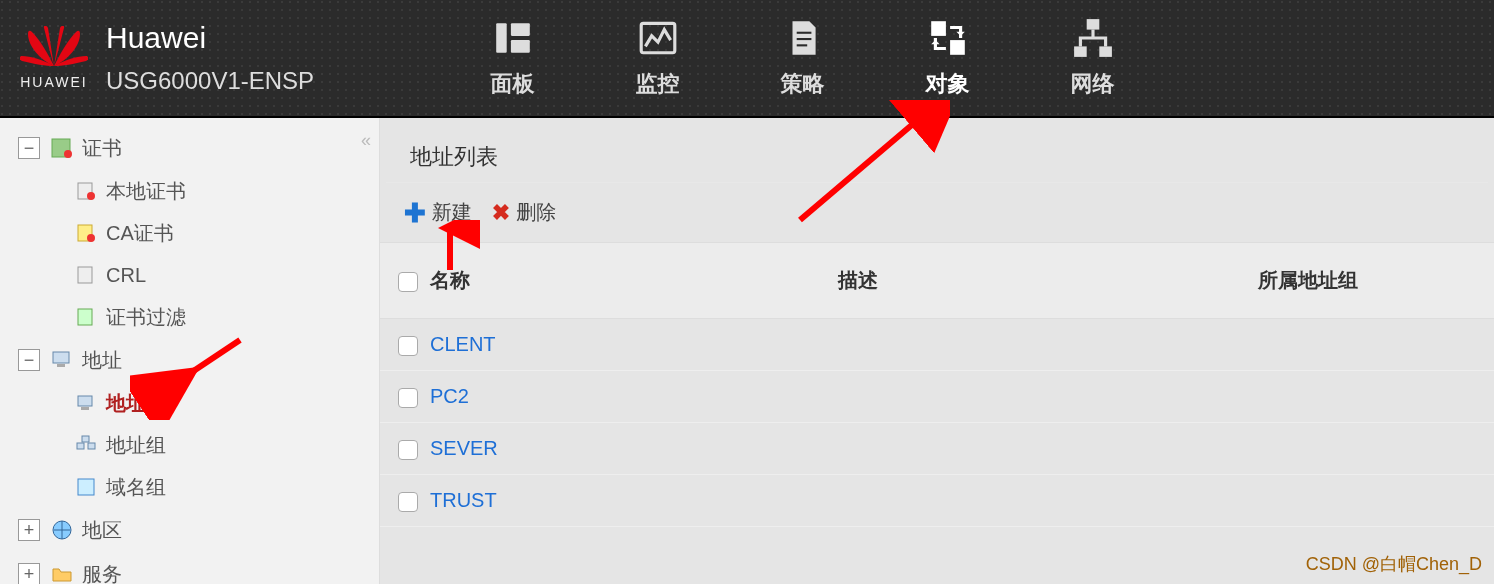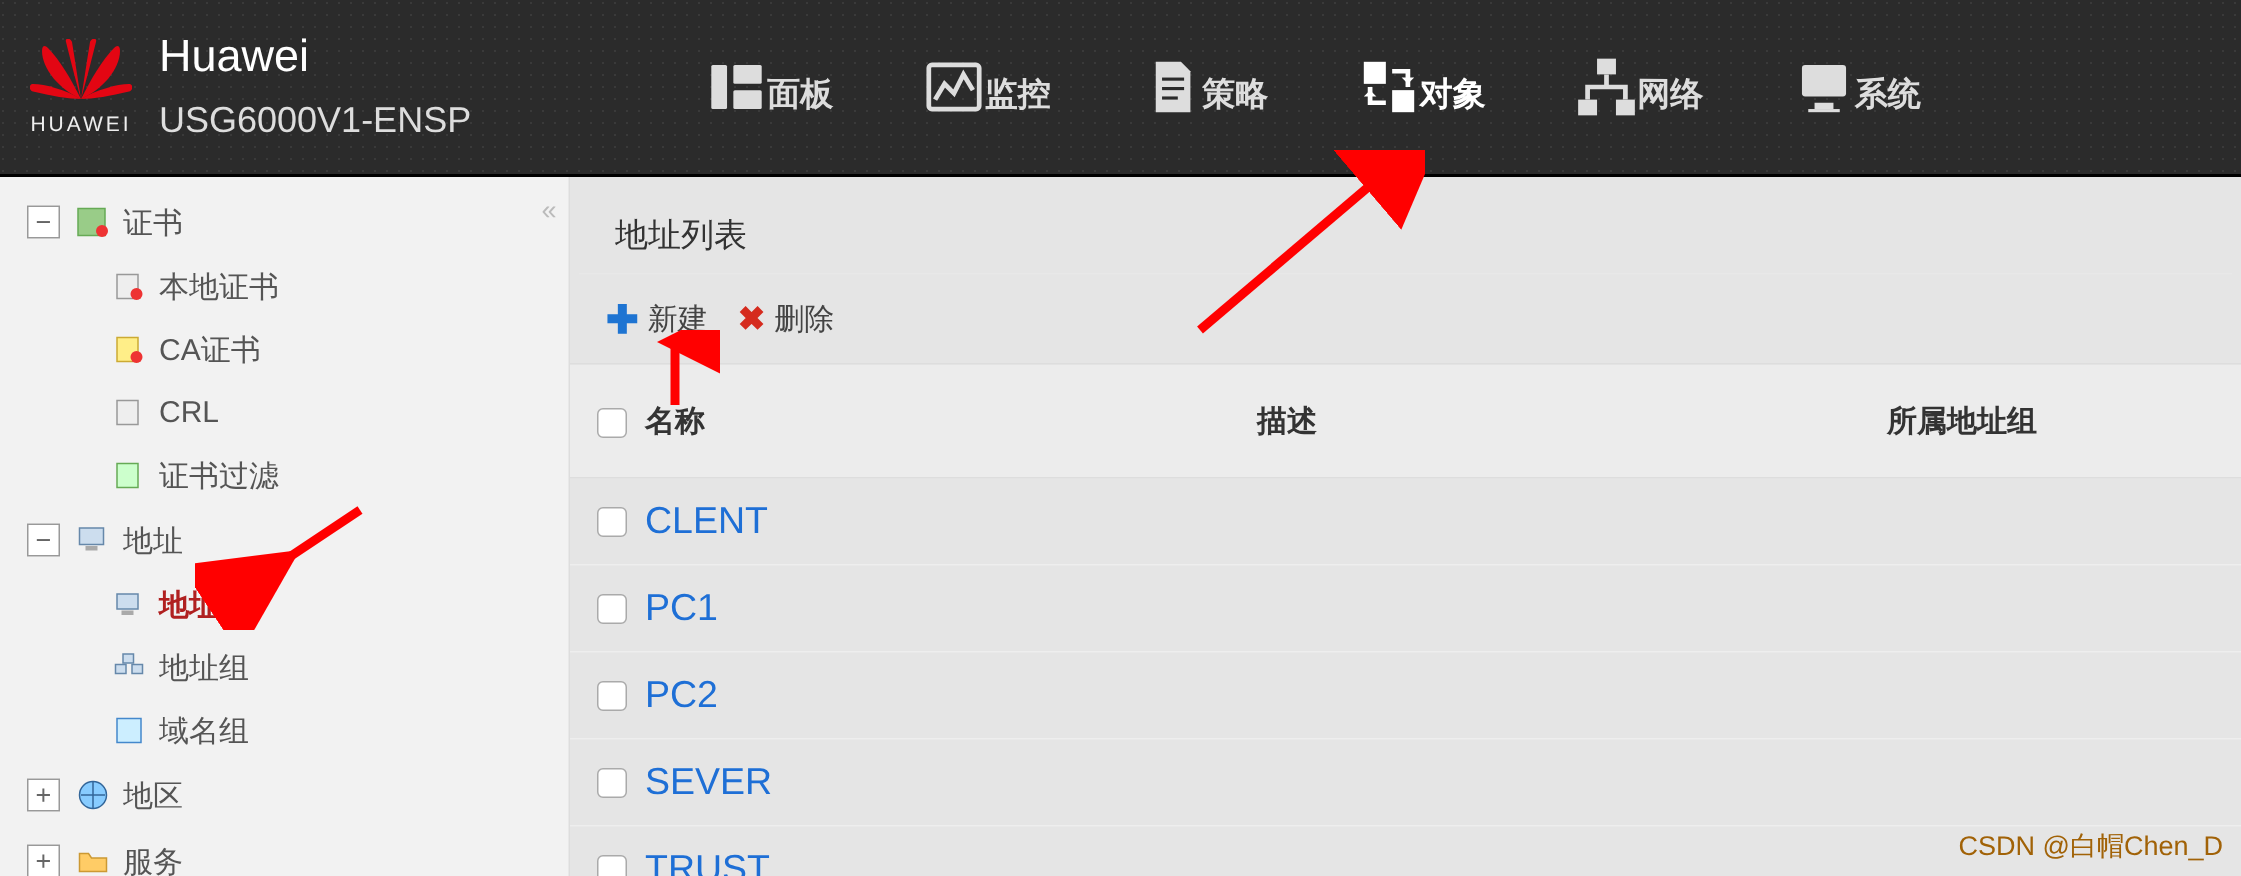--- a/index.html
+++ b/index.html
@@ -18,21 +18,21 @@
   }
   .brand { display: flex; align-items: center; padding-left: 20px; width: 440px; }
   .logo-block { text-align: center; margin-right: 18px; }
   .logo-block svg { display: block; margin: 0 auto; }
   .logo-text { font-size: 14px; letter-spacing: 2px; color: #eee; margin-top: 4px; }
   .brand-text { }
   .brand-title { font-size: 30px; color: #fff; }
   .brand-sub { font-size: 24px; color: #ddd; margin-top: 12px; }
 
   .nav { display: flex; gap: 0; height: 100%; }
-  .nav-item { width: 145px; display: flex; flex-direction: row; align-items: center; justify-content: center; cursor: pointer; color: #ddd; }
+  .nav-item { width: 145px; display: flex; flex-direction: column; align-items: center; justify-content: center; cursor: pointer; color: #ddd; }
   .nav-item.active { color: #fff; }
   .nav-item svg { width: 42px; height: 42px; fill: #ddd; }
   .nav-item.active svg { fill: #fff; }
   .nav-label { font-size: 22px; margin-top: 10px; font-weight: bold; }
 
   
   .body { display: flex; height: calc(100% - 118px); }
   .sidebar { width: 380px; background: #f2f2f2; border-right: 1px solid #ddd; padding-top: 8px; position: relative; }
   .collapse { position: absolute; right: 8px; top: 12px; color: #bbb; font-size: 18px; cursor: pointer; }
   .tree { list-style: none; padding-left: 18px; }
@@ -49,21 +49,21 @@
   
   .main { flex: 1; background: #e5e5e5; display:flex; flex-direction:column; }
   .panel-title { font-size: 22px; padding: 18px 24px 10px; color: #333; border-bottom: 1px solid #e8e8e8; margin: 6px 6px 0; }
   .toolbar { padding: 16px 24px; display: flex; gap: 20px; align-items:center; }
   .tbtn { display: flex; align-items: center; gap: 6px; font-size: 20px; color: #444; cursor: pointer; }
   .tbtn .plus { color:#1e74d2; font-size:26px; font-weight:bold; line-height:1; }
   .tbtn .cross { color:#d52b1e; font-size:22px; font-weight:bold; line-height:1; }
 
   .table { width: 100%; border-collapse: collapse; }
   .table th { text-align: left; font-size: 20px; font-weight: bold; padding: 24px 18px; background: #ececec; border-top: 1px solid #ddd; border-bottom: 1px solid #ddd; color:#333; }
-  .table td { font-size: 25px; padding: 14px 18px; border-bottom: 1px solid #eee; color: #1e6fd6; }
+  .table td { font-size: 20px; padding: 14px 18px; border-bottom: 1px solid #eee; color: #1e6fd6; }
   .table td .name-link { color:#1e6fd6; cursor:pointer; }
   .cb { width: 20px; height: 20px; border: 1px solid #aaa; border-radius: 4px; display: inline-block; vertical-align: middle; margin-right: 12px; background:#fff; cursor:pointer; }
 
   
   .arrow { position: absolute; pointer-events: none; }
 
   .watermark { position: fixed; right: 12px; bottom: 8px; font-size: 18px; color: #a16207; }
 </style>
 </head>
 <body>
@@ -125,28 +125,20 @@
     </div>
     <div class="nav-item">
       <svg viewBox="0 0 40 40">
           <rect x="14" y="2" width="12" height="10" fill="#ddd"></rect>
           <rect x="2" y="28" width="12" height="10" fill="#ddd"></rect>
           <rect x="26" y="28" width="12" height="10" fill="#ddd"></rect>
           <path d="M20 12 v8 M20 20 h-12 v8 M20 20 h12 v8" stroke="#ddd" stroke-width="3" fill="none"></path>
         </svg>
       <div class="nav-label">网络</div>
     </div>
-    <div class="nav-item">
-      <svg viewBox="0 0 40 40">
-          <rect x="6" y="6" width="28" height="20" rx="2" fill="#ddd"></rect>
-          <rect x="14" y="30" width="12" height="4" fill="#ddd"></rect>
-          <rect x="10" y="34" width="20" height="2" fill="#ddd"></rect>
-        </svg>
-      <div class="nav-label">系统</div>
-    </div>
   </div>
 </div>
 
 <div class="body">
   <div class="sidebar">
     <span class="collapse">«</span>
     <ul class="tree">
 
       <li>
         <div class="node">
@@ -296,25 +288,20 @@
       <thead>
         <tr>
           <th style="width:440px"><span class="cb"></span><span>名称</span></th>
           <th style="width:420px"><span>描述</span></th>
           <th><span>所属地址组</span></th>
         </tr>
       </thead>
       <tbody id="tbody">
           <tr>
             <td><span class="cb"></span><span class="name-link">CLENT</span></td>
-            <td></td>
-            <td></td>
-          </tr>
-          <tr>
-            <td><span class="cb"></span><span class="name-link">PC1</span></td>
             <td></td>
             <td></td>
           </tr>
           <tr>
             <td><span class="cb"></span><span class="name-link">PC2</span></td>
             <td></td>
             <td></td>
           </tr>
           <tr>
             <td><span class="cb"></span><span class="name-link">SEVER</span></td>

